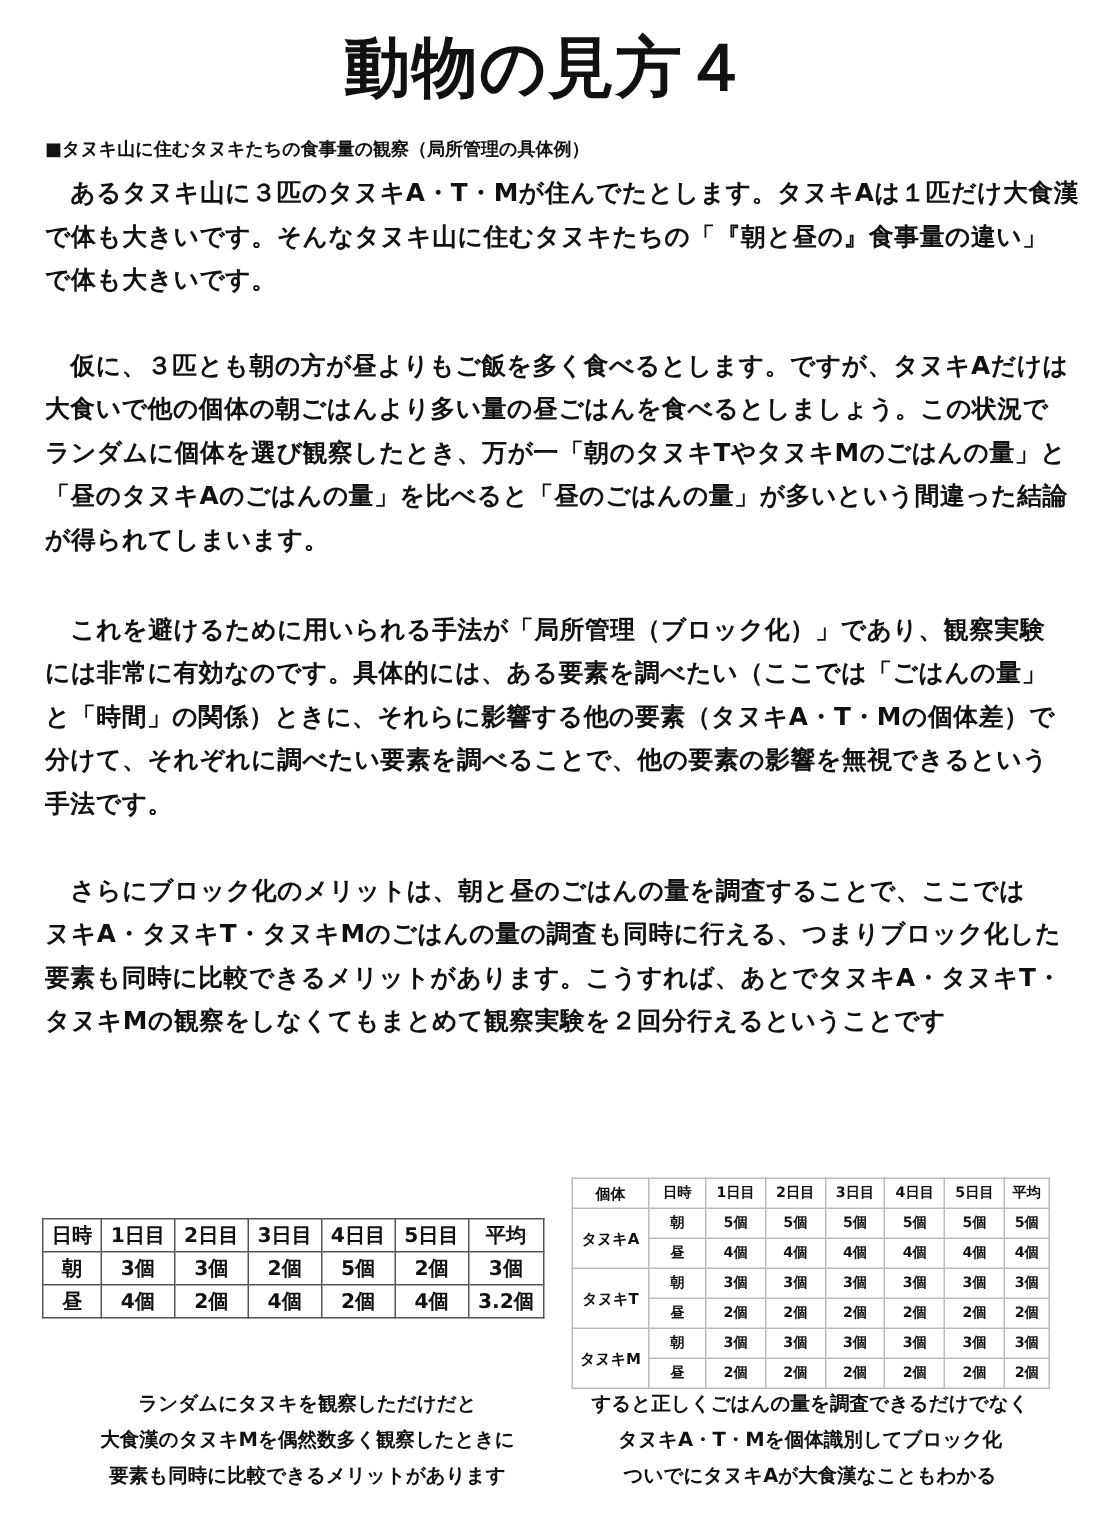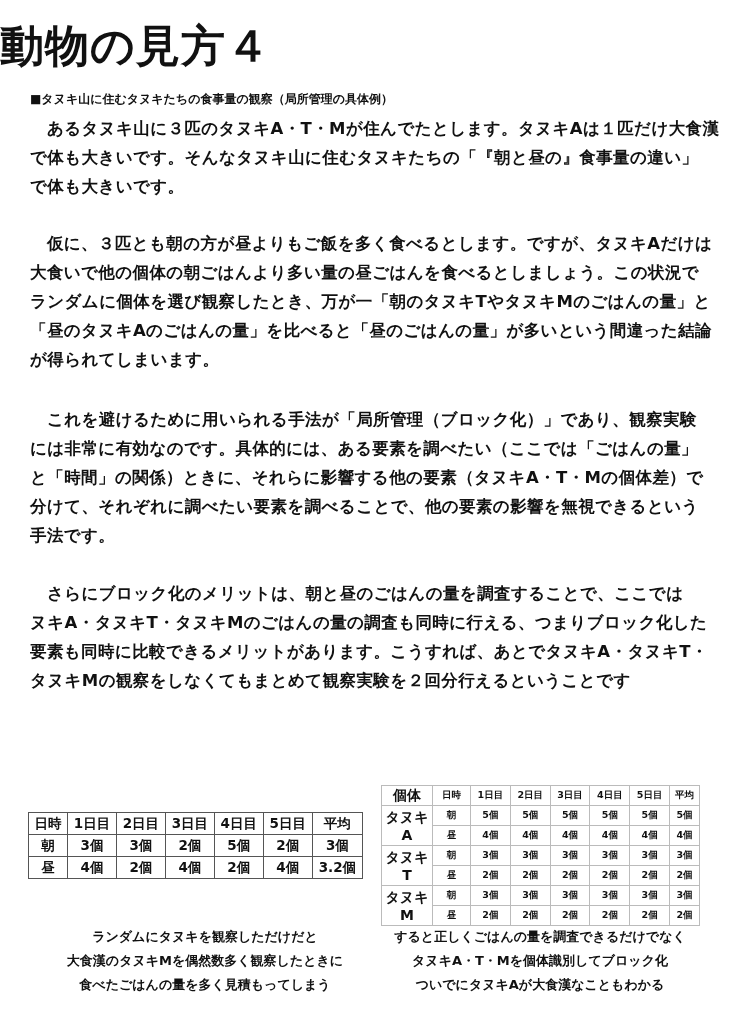--- a/index.html
+++ b/index.html
@@ -3,39 +3,39 @@
 <meta charset="utf-8">
 <style>
   html, body { margin: 0; padding: 0; background: #ffffff; }
   body {
     width: 730px; height: 1024px; position: relative; overflow: hidden;
     font-family: "DejaVu Sans", "Liberation Sans", sans-serif;
     color: #111111;
   }
   .title {
     position: absolute; left: 0; top: 18px; width: 730px;
-    text-align: left; font-size: 44px; font-weight: bold;
+    text-align: center; font-size: 44px; font-weight: bold;
     letter-spacing: 1px; line-height: 56px;
   }
   .body-text {
     position: absolute; left: 30px; width: 680px;
     font-size: 16.5px; font-weight: bold; line-height: 29px;
     letter-spacing: 0.4px; white-space: nowrap;
   }
   .body-text .line { display: block; height: 29px; }
   .heading-line { position: absolute; left: 30px; top: 85px; font-size: 12px; font-weight: bold; line-height: 29px; white-space: nowrap; }
 
   table { border-collapse: collapse; position: absolute; font-weight: bold; }
   .tbl-left { left: 28px; top: 812px; width: 335px; font-size: 13.5px; }
   .tbl-left td { border: 1.5px solid #555; height: 21px; text-align: center; padding: 0; }
   .tbl-left td.hd { width: 38px; }
 
   .tbl-right { left: 381px; top: 785px; width: 319px; font-size: 9.5px; }
   .tbl-right td { border: 1px solid #bbb; height: 19px; text-align: center; padding: 0; }
-  .tbl-right td.indiv { width: 50px; font-size: 14px; }
+  .tbl-right td.indiv { width: 50px; font-size: 10px; }
   .tbl-right td.time { width: 37px; }
 
   .caption {
     position: absolute; font-size: 13px; font-weight: bold;
     line-height: 24px; text-align: center; white-space: nowrap;
   }
   .cap-left { left: 40px; width: 330px; top: 925px; }
   .cap-right { left: 375px; width: 330px; top: 925px; }
 </style>
 </head>
@@ -177,20 +177,20 @@
     <td>2個</td>
     <td>2個</td>
     <td>2個</td>
   </tr>
 </tbody>
   </table>
 
 <div class="caption cap-left">
   <div>ランダムにタヌキを観察しただけだと</div>
   <div>大食漢のタヌキMを偶然数多く観察したときに</div>
-  <div>食べたごはんの量を多く見積もってしまう</div>
+  <div>要素も同時に比較できるメリットがあります</div>
 </div>
 
 <div class="caption cap-right">
   <div>すると正しくごはんの量を調査できるだけでなく</div>
   <div>タヌキA・T・Mを個体識別してブロック化</div>
   <div>ついでにタヌキAが大食漢なこともわかる</div>
 </div>
 
 </body></html>

